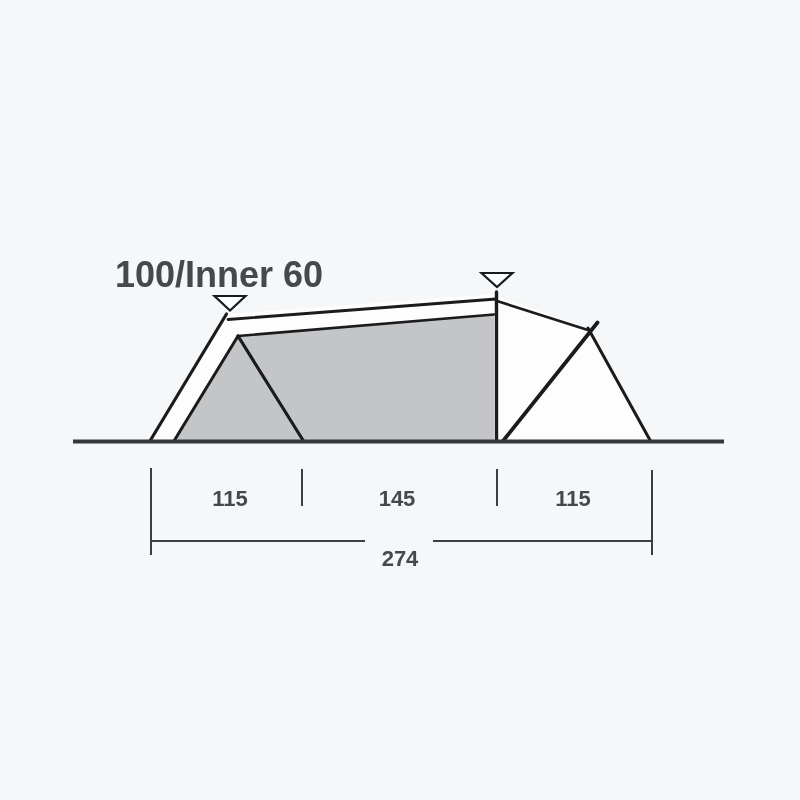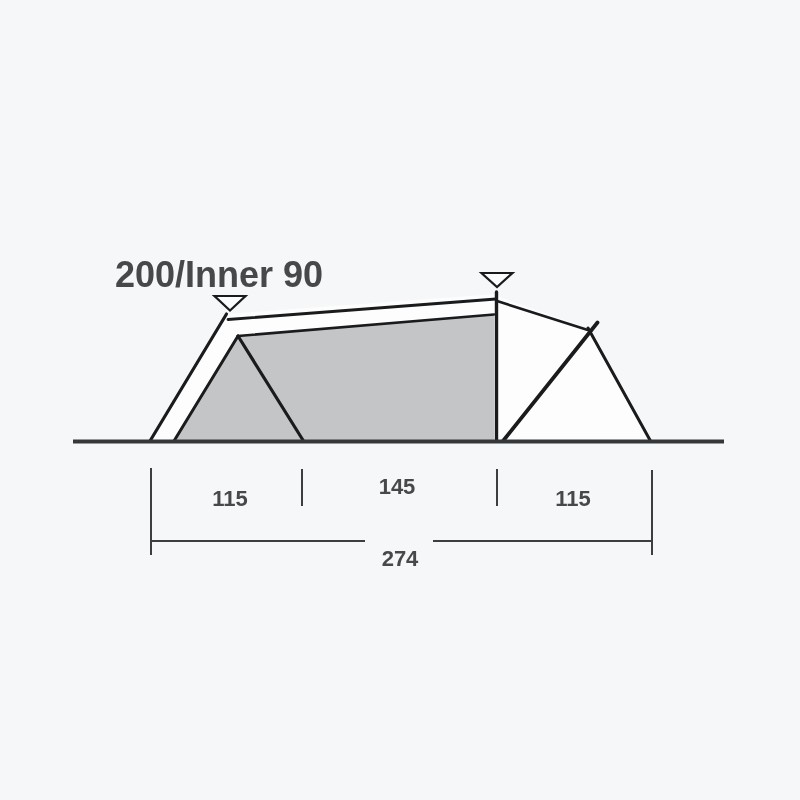--- a/index.html
+++ b/index.html
@@ -70,24 +70,24 @@
       <line x1="151" y1="541" x2="365" y2="541"></line>
       <line x1="433" y1="541" x2="652" y2="541"></line>
     </g>
 
     <g stroke-width="2.2" stroke="#1a1b1d">
       <polygon points="214.5,296 245.5,296 230,310.5" fill="#fbfcfd"></polygon>
       <polygon points="481.5,273 512.5,273 497,287" fill="#fbfcfd"></polygon>
     </g>
   </svg>
 
-  <div class="lbl peak-lbl" style="left:219px; top:257px;">200/Inner 90</div>
+  <div class="lbl peak-lbl" style="left:219px; top:257px;">100/Inner 60</div>
 
 
   <div class="lbl dim-lbl" style="left:230px; top:464px;">115</div>
 
-  <div class="lbl dim-lbl" style="left:397px; top:452px;">145</div>
+  <div class="lbl dim-lbl" style="left:397px; top:464px;">145</div>
 
   <div class="lbl dim-lbl" style="left:573px; top:464px;">115</div>
 
   <div class="lbl dim-lbl" style="left:400px; top:524px;">274</div>
 
 </div>
 
 </body></html>

